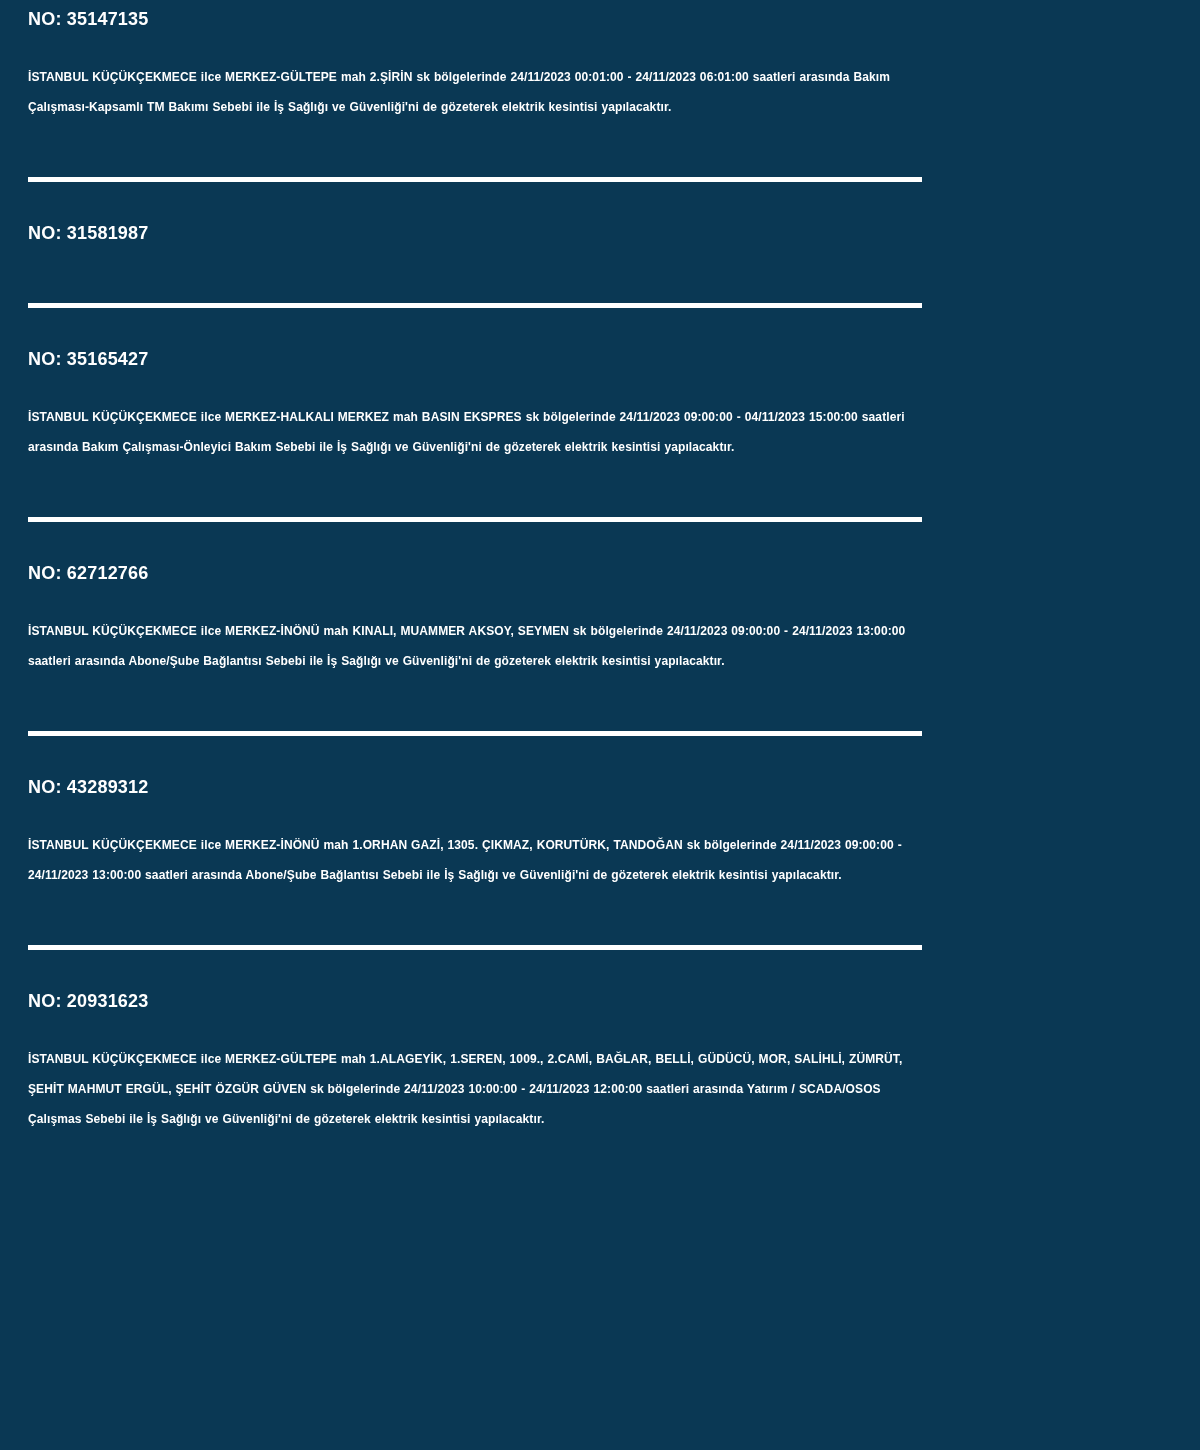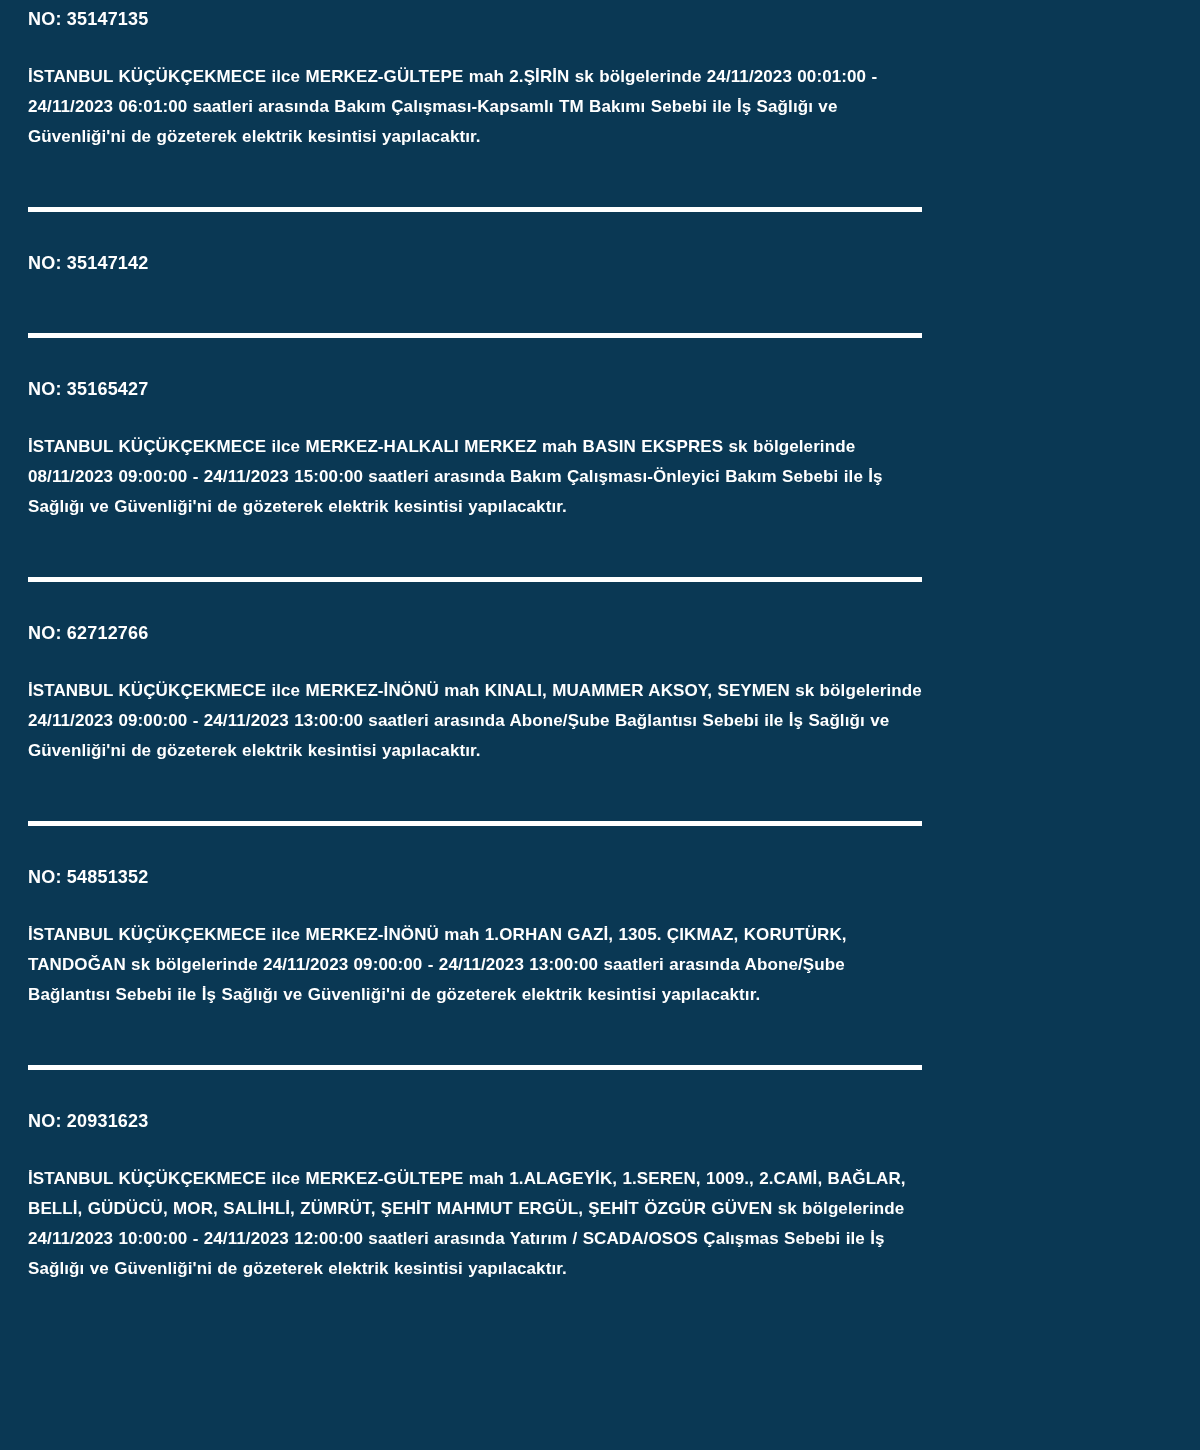--- a/index.html
+++ b/index.html
@@ -26,21 +26,21 @@
   }
   .no-heading {
     margin: 0;
     font-size: 18px;
     line-height: 30px;
     font-weight: bold;
     letter-spacing: 0.2px;
   }
   .body-text {
     margin: 28px 0 0 0;
-    font-size: 17px;
+    font-size: 12px;
     line-height: 30px;
     font-weight: bold;
     letter-spacing: 0.1px;
     word-spacing: 0.5px;
   }
   .divider {
     border: none;
     height: 5px;
     width: 100%;
     background: #ffffff;
@@ -52,38 +52,38 @@
 
 <div class="page">
   <div id="announcement-list">
   <section class="announcement">
     <h2 class="no-heading">NO: 35147135</h2>
     <p class="body-text">İSTANBUL KÜÇÜKÇEKMECE ilce MERKEZ-GÜLTEPE mah 2.ŞİRİN sk bölgelerinde 24/11/2023 00:01:00 - 24/11/2023 06:01:00 saatleri arasında Bakım Çalışması-Kapsamlı TM Bakımı Sebebi ile İş Sağlığı ve Güvenliği'ni de gözeterek elektrik kesintisi yapılacaktır.</p>
     <hr class="divider">
   </section>
 
   <section class="announcement">
-    <h2 class="no-heading">NO: 35147142</h2>
+    <h2 class="no-heading">NO: 31581987</h2>
     <hr class="divider">
   </section>
 
   <section class="announcement">
     <h2 class="no-heading">NO: 35165427</h2>
-    <p class="body-text">İSTANBUL KÜÇÜKÇEKMECE ilce MERKEZ-HALKALI MERKEZ mah BASIN EKSPRES sk bölgelerinde 08/11/2023 09:00:00 - 24/11/2023 15:00:00 saatleri arasında Bakım Çalışması-Önleyici Bakım Sebebi ile İş Sağlığı ve Güvenliği'ni de gözeterek elektrik kesintisi yapılacaktır.</p>
+    <p class="body-text">İSTANBUL KÜÇÜKÇEKMECE ilce MERKEZ-HALKALI MERKEZ mah BASIN EKSPRES sk bölgelerinde 24/11/2023 09:00:00 - 04/11/2023 15:00:00 saatleri arasında Bakım Çalışması-Önleyici Bakım Sebebi ile İş Sağlığı ve Güvenliği'ni de gözeterek elektrik kesintisi yapılacaktır.</p>
     <hr class="divider">
   </section>
 
   <section class="announcement">
     <h2 class="no-heading">NO: 62712766</h2>
     <p class="body-text">İSTANBUL KÜÇÜKÇEKMECE ilce MERKEZ-İNÖNÜ mah KINALI, MUAMMER AKSOY, SEYMEN sk bölgelerinde 24/11/2023 09:00:00 - 24/11/2023 13:00:00 saatleri arasında Abone/Şube Bağlantısı Sebebi ile İş Sağlığı ve Güvenliği'ni de gözeterek elektrik kesintisi yapılacaktır.</p>
     <hr class="divider">
   </section>
 
   <section class="announcement">
-    <h2 class="no-heading">NO: 54851352</h2>
+    <h2 class="no-heading">NO: 43289312</h2>
     <p class="body-text">İSTANBUL KÜÇÜKÇEKMECE ilce MERKEZ-İNÖNÜ mah 1.ORHAN GAZİ, 1305. ÇIKMAZ, KORUTÜRK, TANDOĞAN sk bölgelerinde 24/11/2023 09:00:00 - 24/11/2023 13:00:00 saatleri arasında Abone/Şube Bağlantısı Sebebi ile İş Sağlığı ve Güvenliği'ni de gözeterek elektrik kesintisi yapılacaktır.</p>
     <hr class="divider">
   </section>
 
   <section class="announcement last">
     <h2 class="no-heading">NO: 20931623</h2>
     <p class="body-text">İSTANBUL KÜÇÜKÇEKMECE ilce MERKEZ-GÜLTEPE mah 1.ALAGEYİK, 1.SEREN, 1009., 2.CAMİ, BAĞLAR, BELLİ, GÜDÜCÜ, MOR, SALİHLİ, ZÜMRÜT, ŞEHİT MAHMUT ERGÜL, ŞEHİT ÖZGÜR GÜVEN sk bölgelerinde 24/11/2023 10:00:00 - 24/11/2023 12:00:00 saatleri arasında Yatırım / SCADA/OSOS Çalışmas Sebebi ile İş Sağlığı ve Güvenliği'ni de gözeterek elektrik kesintisi yapılacaktır.</p>
 
   </section>
 </div>

